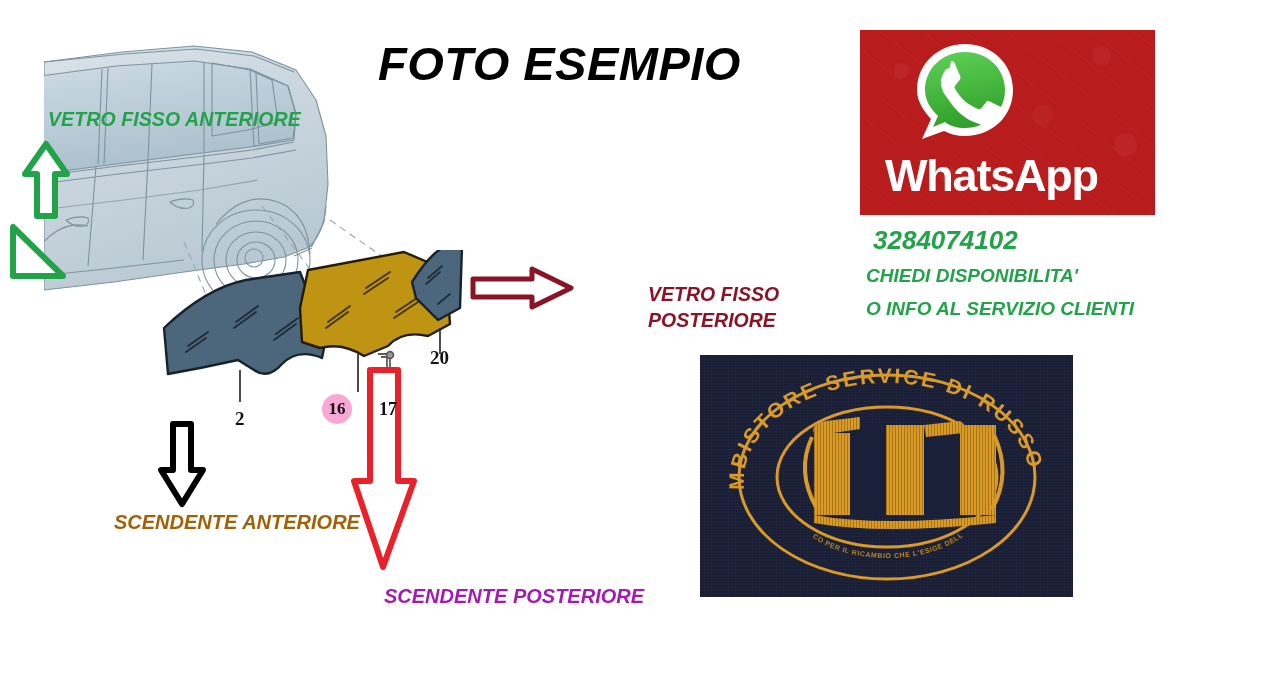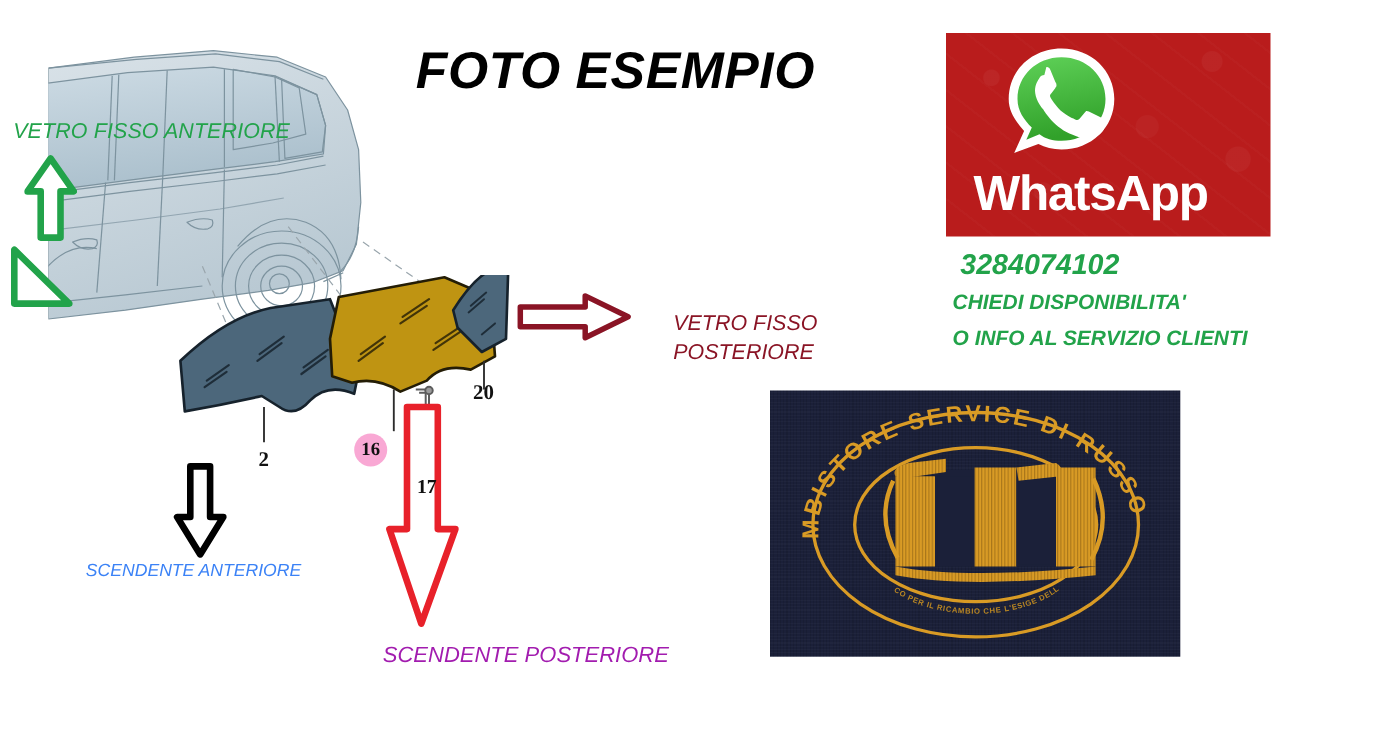--- a/index.html
+++ b/index.html
@@ -24,44 +24,45 @@
     font-size: 47px;
     font-weight: bold;
     font-style: italic;
     color: #000000;
     letter-spacing: 0.5px;
     white-space: nowrap;
   }
 
   
   .callout-label {
-    font-weight: normal;
+    font-weight: bold;
     font-style: italic;
     white-space: pre;
     line-height: 1.12;
+    margin-left: 36px;
   }
   #label-vetro-fisso-anteriore {
     left: 12px;
     top: 109px;
     font-size: 19.5px;
     color: #22a34a;
     letter-spacing: 0.1px;
   }
   #label-vetro-fisso-posteriore {
     left: 612px;
     top: 282px;
     font-size: 19.5px;
     color: #8a1425;
     line-height: 1.32;
   }
   #label-scendente-anteriore {
     left: 78px;
     top: 511px;
-    font-size: 16px;
-    color: #3b82f6;
+    font-size: 20px;
+    color: #a16207;
   }
   #label-scendente-posteriore {
     left: 348px;
     top: 585px;
     font-size: 20px;
     color: #a21caf;
   }
 
   
   #phone-number {
@@ -163,21 +164,21 @@
 
   
   .part-num {
     font-family: "Liberation Serif", serif;
     font-weight: bold;
     color: #111111;
     font-size: 19px;
   }
   #part-label-14 { left: 235px; top: 408px; }
   #part-label-18 { left: 430px; top: 347px; }
-  #part-label-17 { left: 379px; top: 399px; font-size: 18px; z-index: 6; margin-top: 33px; }
+  #part-label-17 { left: 379px; top: 399px; font-size: 18px; z-index: 6; }
   #part-badge-16 {
     left: 322px;
     top: 394px;
     width: 30px;
     height: 30px;
     border-radius: 50%;
     background: #f9a8d4;
     color: #111111;
     font-family: "Liberation Serif", serif;
     font-weight: bold;

